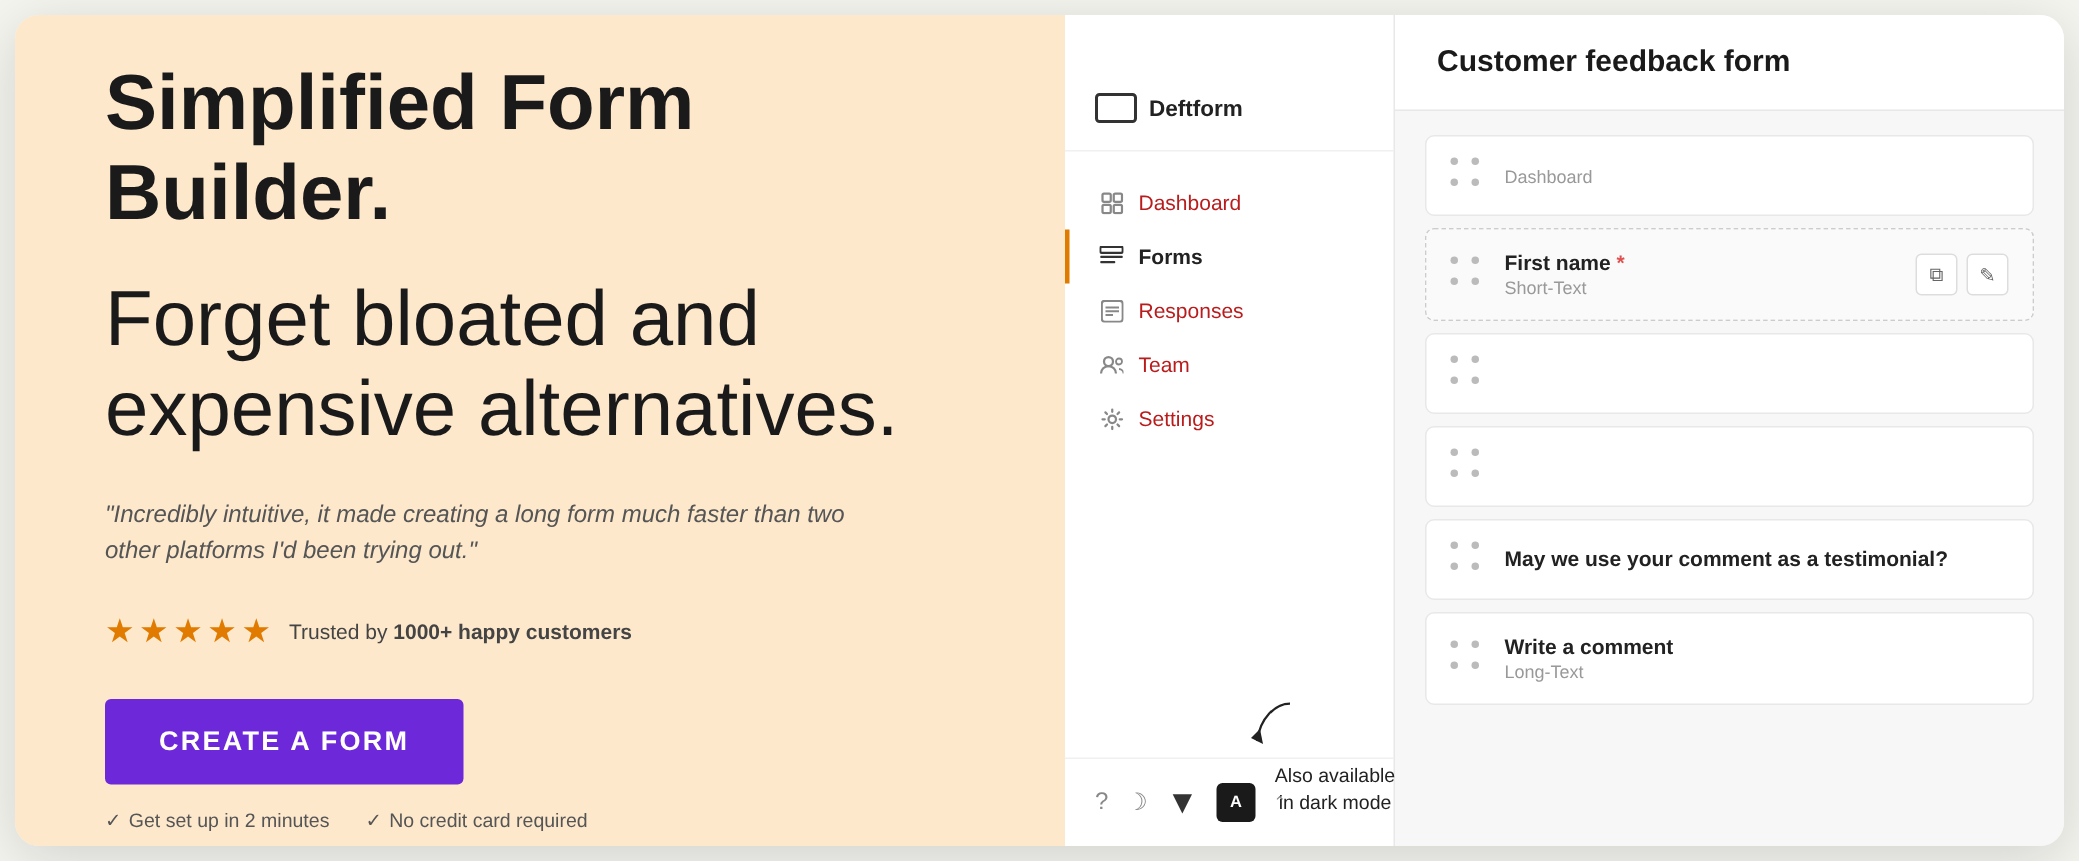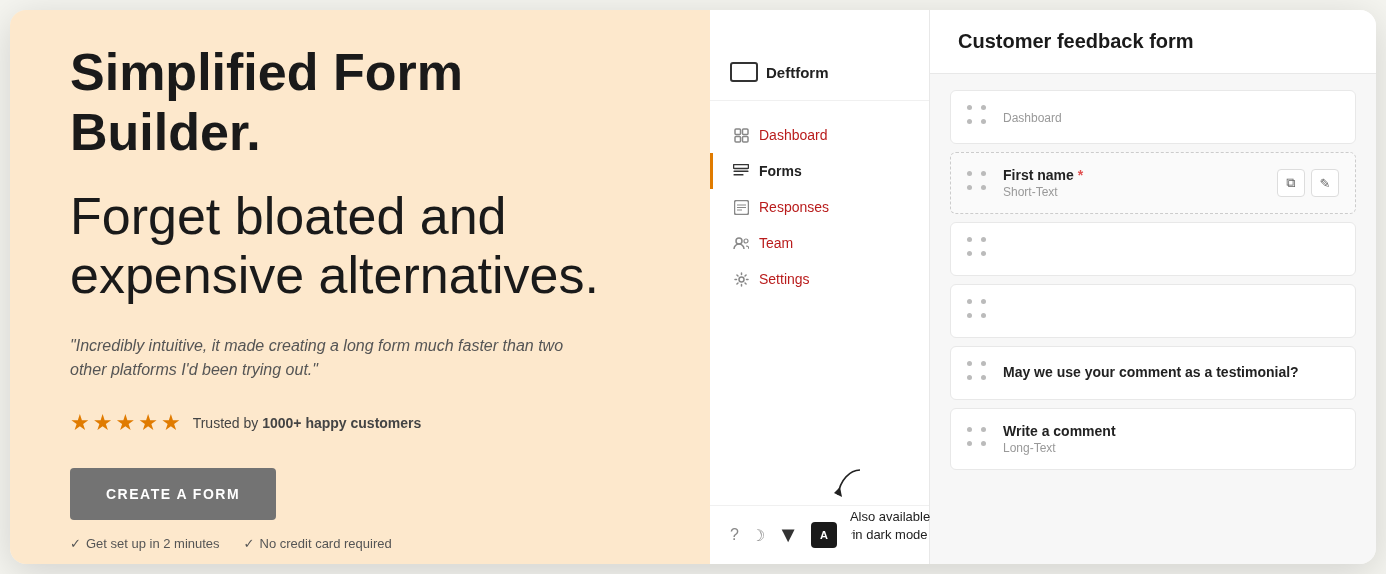--- a/index.html
+++ b/index.html
@@ -72,23 +72,23 @@
     }
     .trust-text {
       font-size: 14px;
       color: #444;
     }
     .trust-text strong {
       font-weight: 700;
     }
     .cta-button {
       display: inline-block;
-      background: #737373;
+      background: #6d28d9;
       color: #fff;
-      font-size: 14px;
+      font-size: 18px;
       font-weight: 800;
       letter-spacing: 1.5px;
       text-transform: uppercase;
       padding: 18px 36px;
       border: none;
       cursor: pointer;
       border-radius: 4px;
       margin-bottom: 16px;
       width: fit-content;
     }

